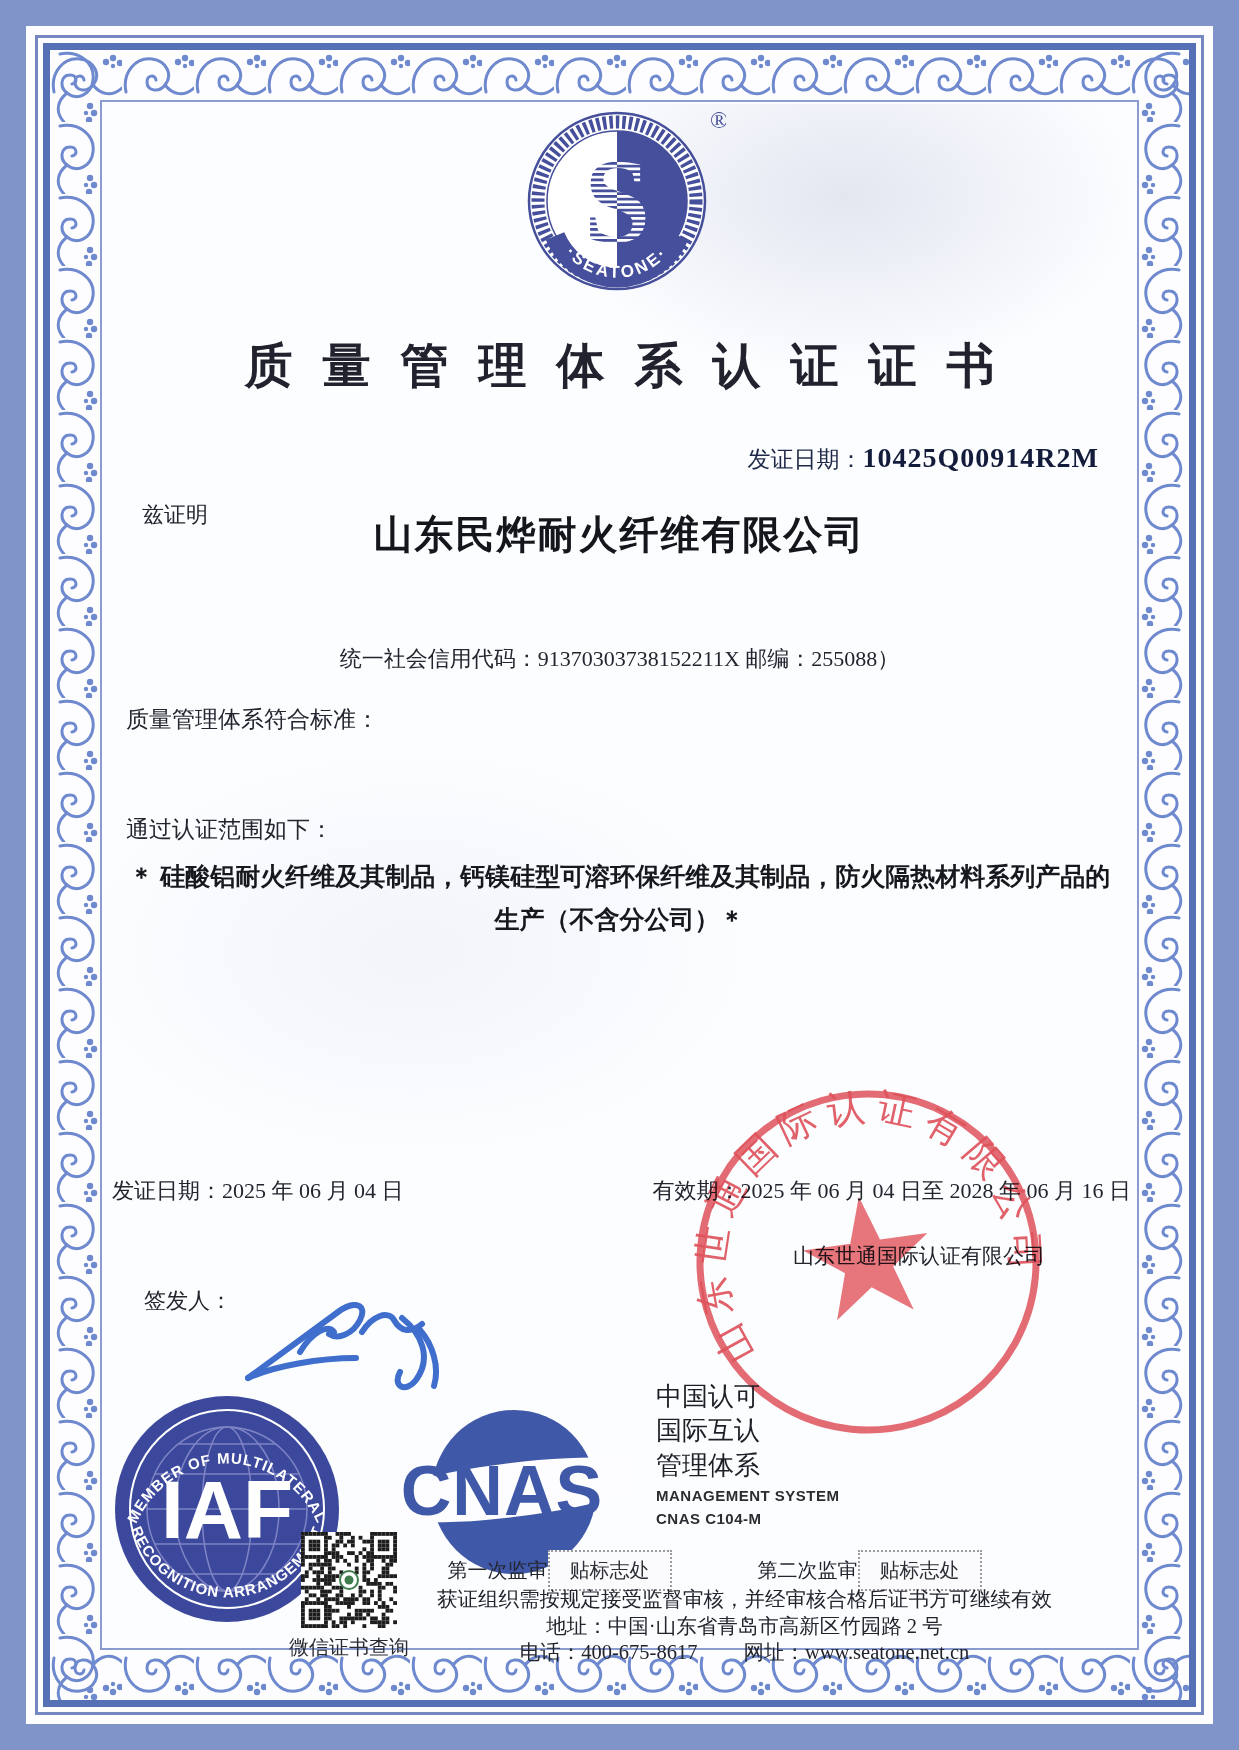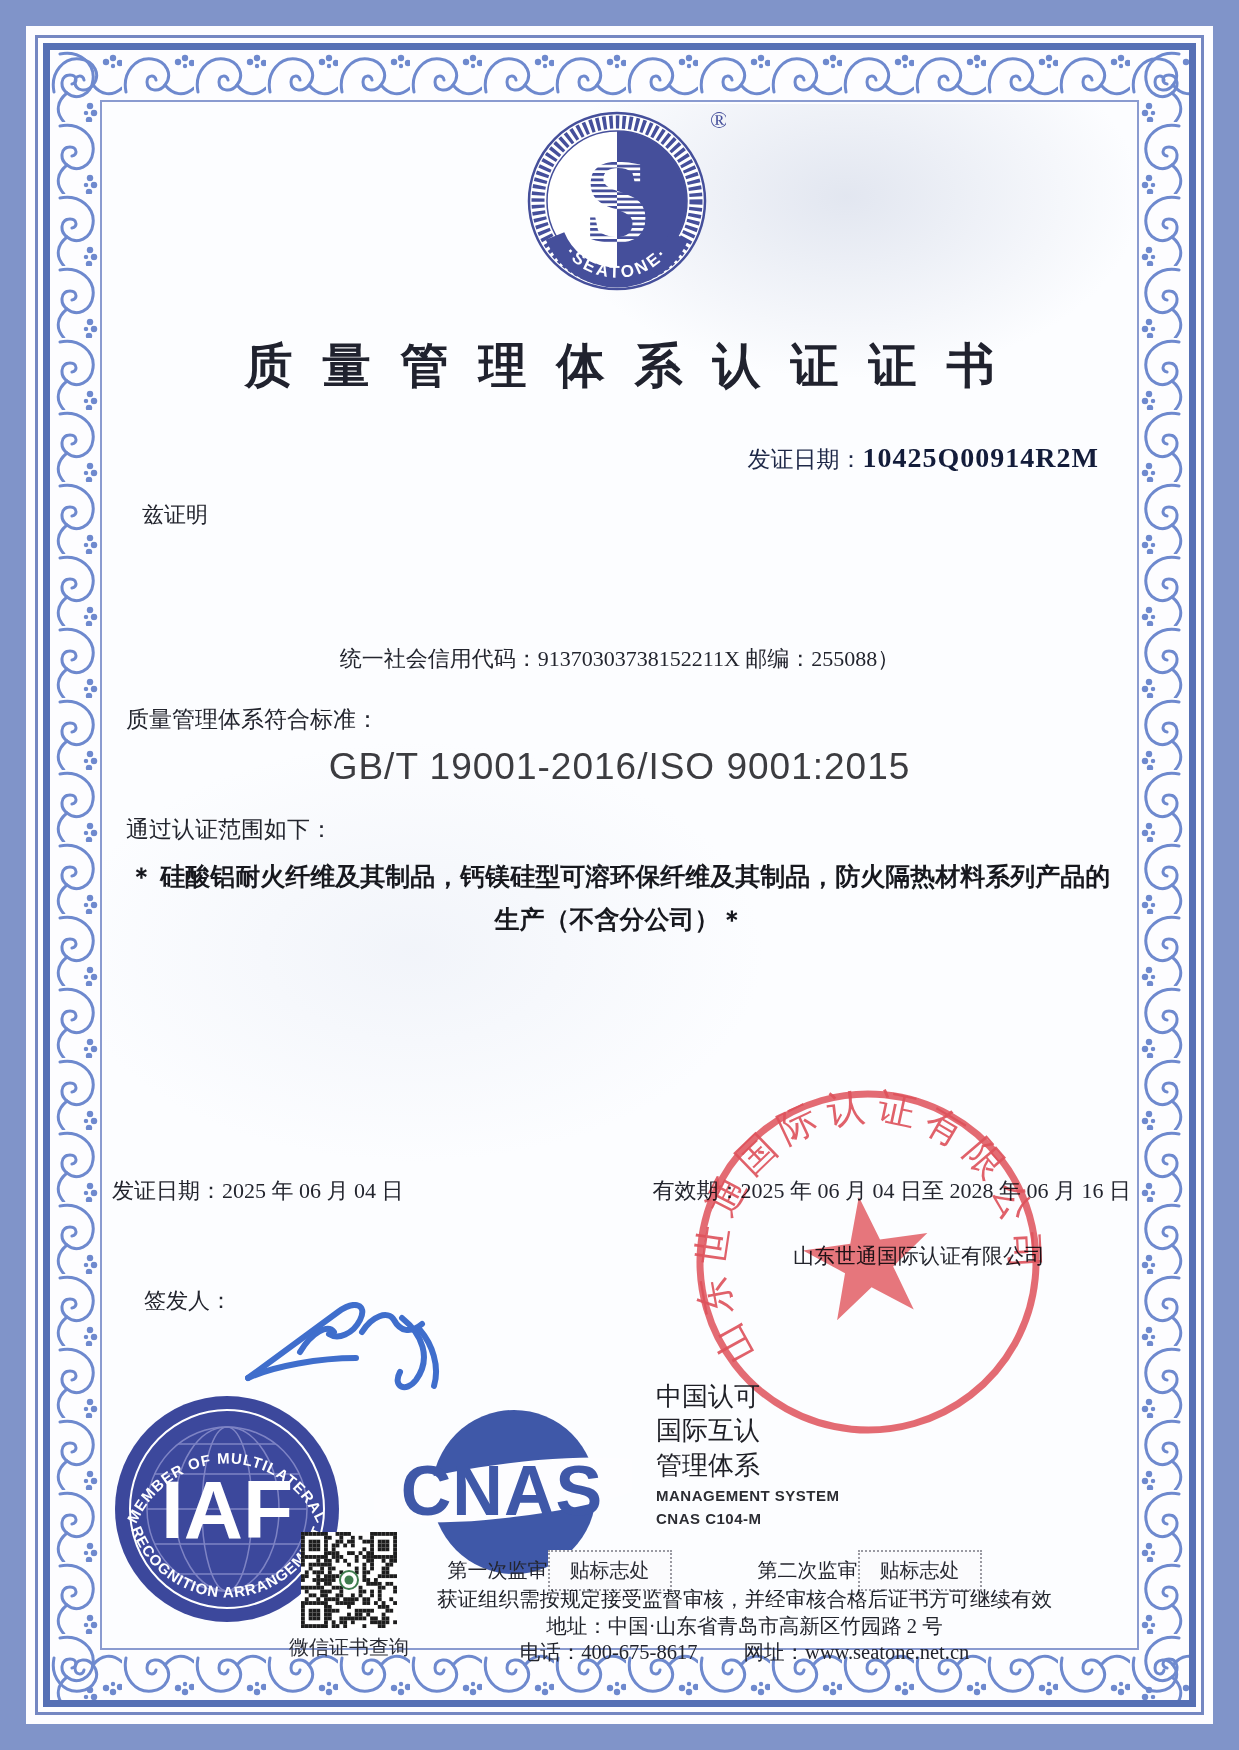--- a/index.html
+++ b/index.html
@@ -138,24 +138,24 @@
             <textPath href="#seatArc" startOffset="50%" text-anchor="middle">·SEATONE·</textPath>
           </text>
           <text x="196" y="32" font-size="24" fill="#454f9b">®</text>
         </svg>
 
         <div class="abs title">质量管理体系认证证书</div>
 
         <div class="abs certno"><span>发证日期：</span><b>10425Q00914R2M</b></div>
 
         <div class="abs certify">兹证明</div>
+        <div class="abs company">山东民烨耐火纤维有限公司</div>
         <div class="abs addr2">统一社会信用代码：91370303738152211X 邮编：255088）</div>
 
         <div class="abs stdlabel">质量管理体系符合标准：</div>
-        <div class="abs standard">GB/T 19001-2016/ISO 9001:2015</div>
 
         <div class="abs scopelabel">通过认证范围如下：</div>
         <div class="abs scope">＊ 硅酸铝耐火纤维及其制品，钙镁硅型可溶环保纤维及其制品，防火隔热材料系列产品的生产（不含分公司）＊</div>
 
 
         <div class="abs issue"><span>发证日期：</span><span>2025 年 06 月 04 日</span></div>
         <div class="abs valid"><span>有效期：</span><span>2025 年 06 月 04 日至 2028 年 06 月 16 日</span></div>
 
         <div class="abs issuer">山东世通国际认证有限公司</div>
         <div class="abs signer">签发人：</div>

